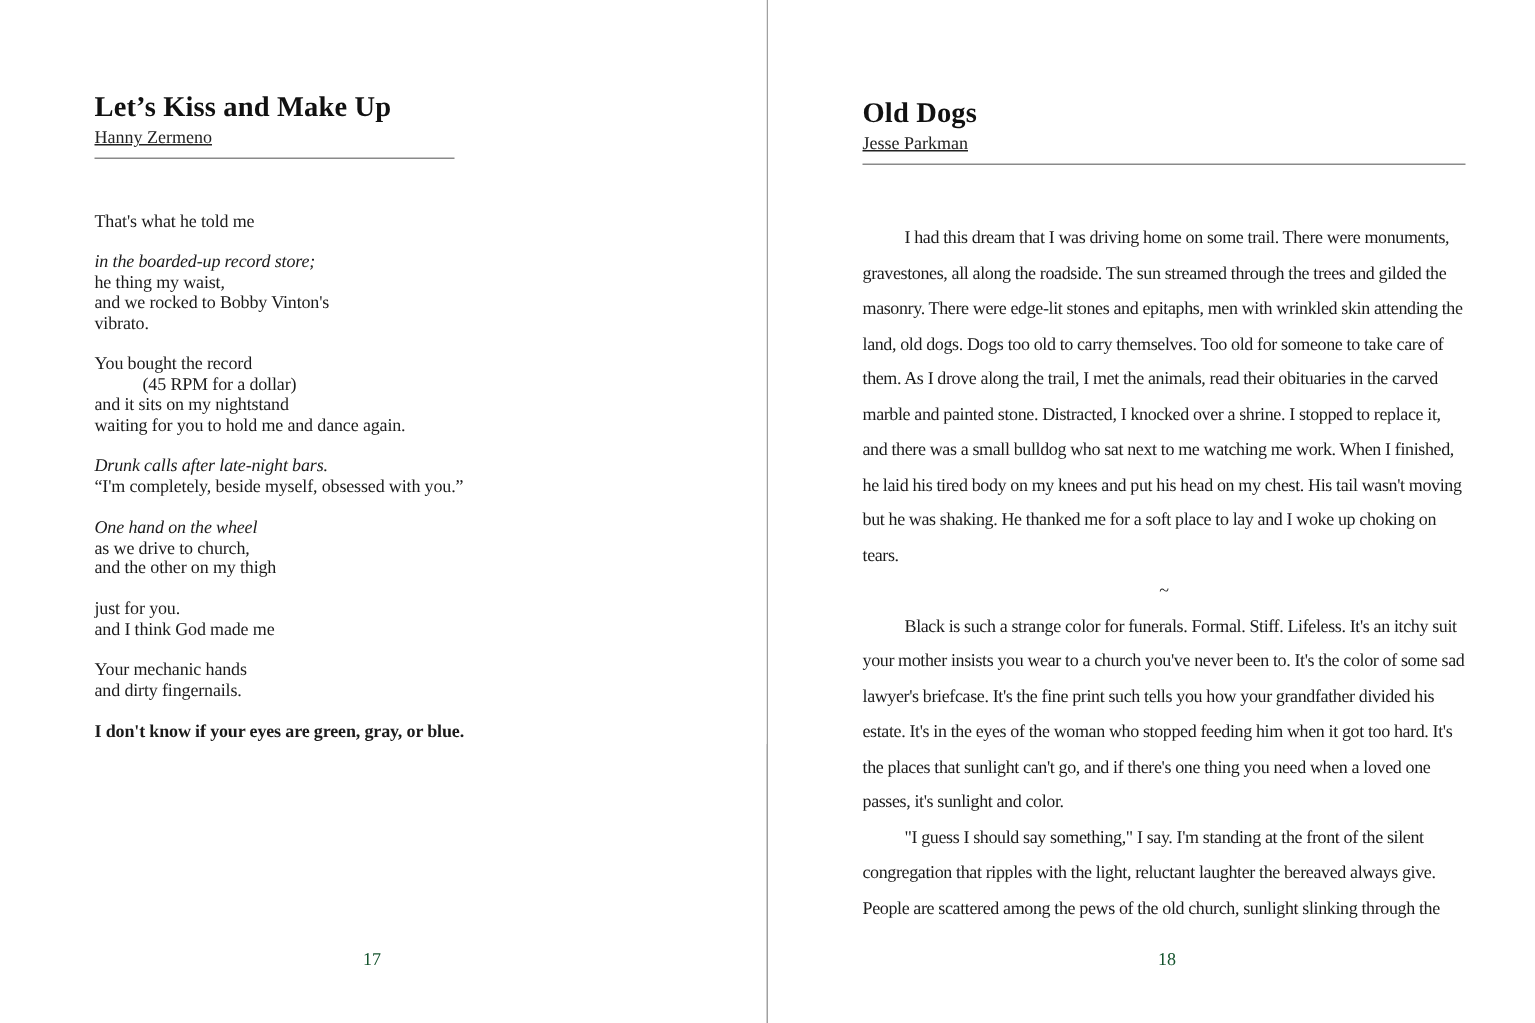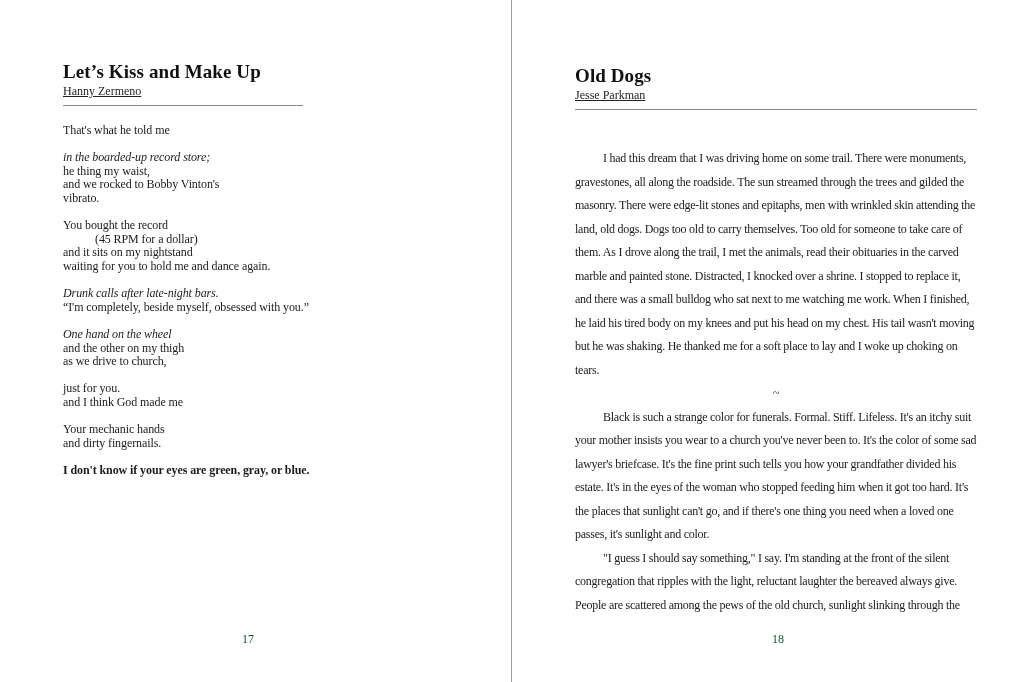--- a/index.html
+++ b/index.html
@@ -20,21 +20,21 @@
   .piece-title {
     font-size: 19px; font-weight: bold; line-height: 20px;
     color: #111111; letter-spacing: 0.1px;
   }
   .piece-author { font-size: 12px; line-height: 13px; margin-top: 3px; color: #222222; text-decoration: underline; }
   .header-rule { border: 0; border-top: 1px solid #8a8a8a; margin: 7px 0 0 0; }
   .page.left .header-rule { width: 240px; }
   .page.right .header-rule { width: 402px; }
 
   
-  .poem { margin-top: 18px; font-size: 12px; letter-spacing: -0.1px; }
+  .poem { margin-top: 35px; font-size: 12px; letter-spacing: -0.1px; }
   .stanza { margin-bottom: 13.6px; }
   .stanza:last-child { margin-bottom: 0; font-weight: bold; }
   .poem-line { line-height: 13.6px; white-space: nowrap; }
   .poem-line.italic { font-style: italic; }
   .poem-line.indent { padding-left: 32px; }
 
   
   .story { margin-top: 37px; font-size: 12px; letter-spacing: -0.25px; }
   .prose-line { line-height: 23.5px; height: 23.5px; white-space: nowrap; }
   .para .prose-line.first { text-indent: 28px; }
@@ -73,22 +73,22 @@
             <div class="poem-line indent">(45 RPM for a dollar)</div>
             <div class="poem-line">and it sits on my nightstand</div>
             <div class="poem-line">waiting for you to hold me and dance again.</div>
           </div>
           <div class="stanza">
             <div class="poem-line italic">Drunk calls after late-night bars.</div>
             <div class="poem-line">“I'm completely, beside myself, obsessed with you.”</div>
           </div>
           <div class="stanza">
             <div class="poem-line italic">One hand on the wheel</div>
+            <div class="poem-line">as we drive to church,</div>
             <div class="poem-line">and the other on my thigh</div>
-            <div class="poem-line">as we drive to church,</div>
           </div>
           <div class="stanza">
             <div class="poem-line">just for you.</div>
             <div class="poem-line">and I think God made me</div>
           </div>
           <div class="stanza">
             <div class="poem-line">Your mechanic hands</div>
             <div class="poem-line">and dirty fingernails.</div>
           </div>
           <div class="stanza">

